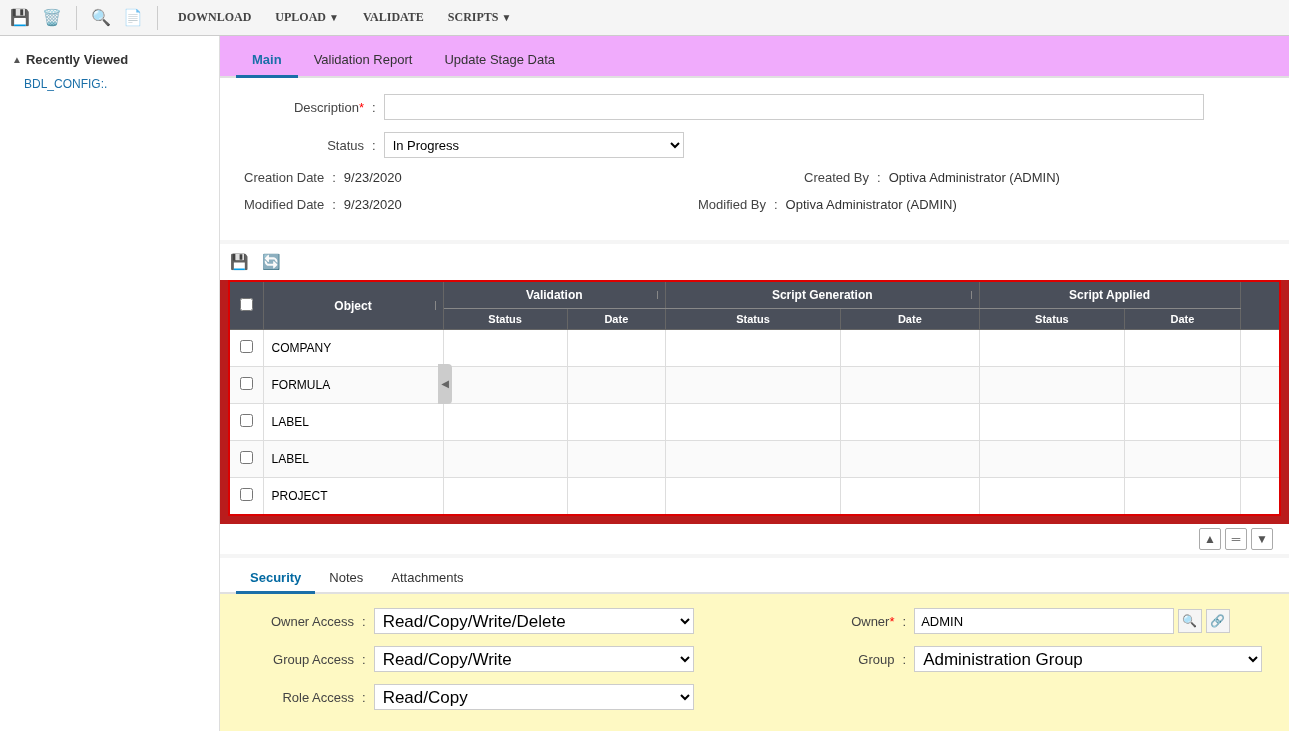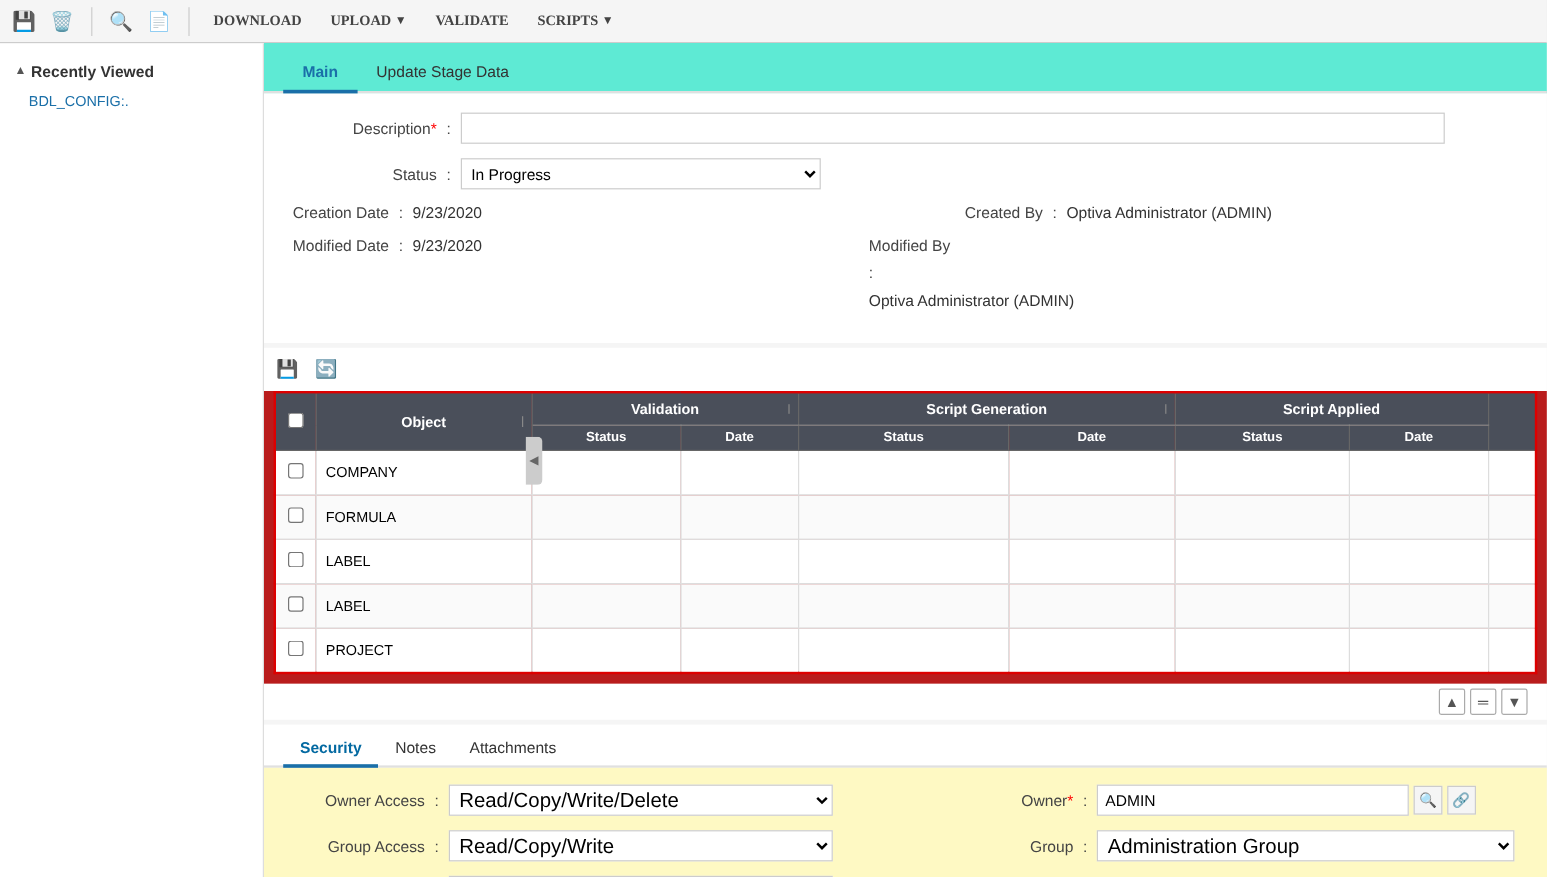--- a/index.html
+++ b/index.html
@@ -83,21 +83,21 @@
     .content-area {
       flex: 1;
       overflow-y: auto;
       background: #f5f5f5;
       padding: 0;
       position: relative;
     }
 
     
     .tabs-bar {
-      background: #5eead4;
+      background: #f0abfc;
       border-bottom: 2px solid #e0e0e0;
       display: flex;
       padding: 0 16px;
       padding-top: 8px;
     }
     .tab {
       padding: 8px 16px;
       cursor: pointer;
       font-size: 13px;
       color: #333;
@@ -364,20 +364,21 @@
   </div>
 
   <div style="position:relative; width:0;">
     <div class="collapse-handle">◀</div>
   </div>
 
   <div class="content-area">
 
     <div class="tabs-bar">
       <div class="tab active">Main</div>
+      <div class="tab">Validation Report</div>
       <div class="tab">Update Stage Data</div>
     </div>
 
     <div class="form-section">
 
       <div class="form-row">
         <div class="form-label">
           <span>Description</span><span class="required-star">*</span>
         </div>
         <span style="color:#444;">:</span>
@@ -404,21 +405,21 @@
           <span class="form-meta-value">Optiva Administrator (ADMIN)</span>
         </div>
       </div>
 
       <div class="form-row-split">
         <div class="form-meta-item">
           <span class="form-meta-label">Modified Date</span>
           <span style="color:#444;">:</span>
           <span class="form-meta-value">9/23/2020</span>
         </div>
-        <div class="form-meta-item" style="margin-left:120px;flex-direction:column;">
+        <div class="form-meta-item" style="margin-left:94px;">
           <span class="form-meta-label">Modified By</span>
           <span style="color:#444;">:</span>
           <span class="form-meta-value">Optiva Administrator (ADMIN)</span>
         </div>
       </div>
     </div>
 
     <div class="table-toolbar">
       <div class="table-toolbar-icon" title="Save">💾</div>
       <div class="table-toolbar-icon" title="Refresh">🔄</div>

